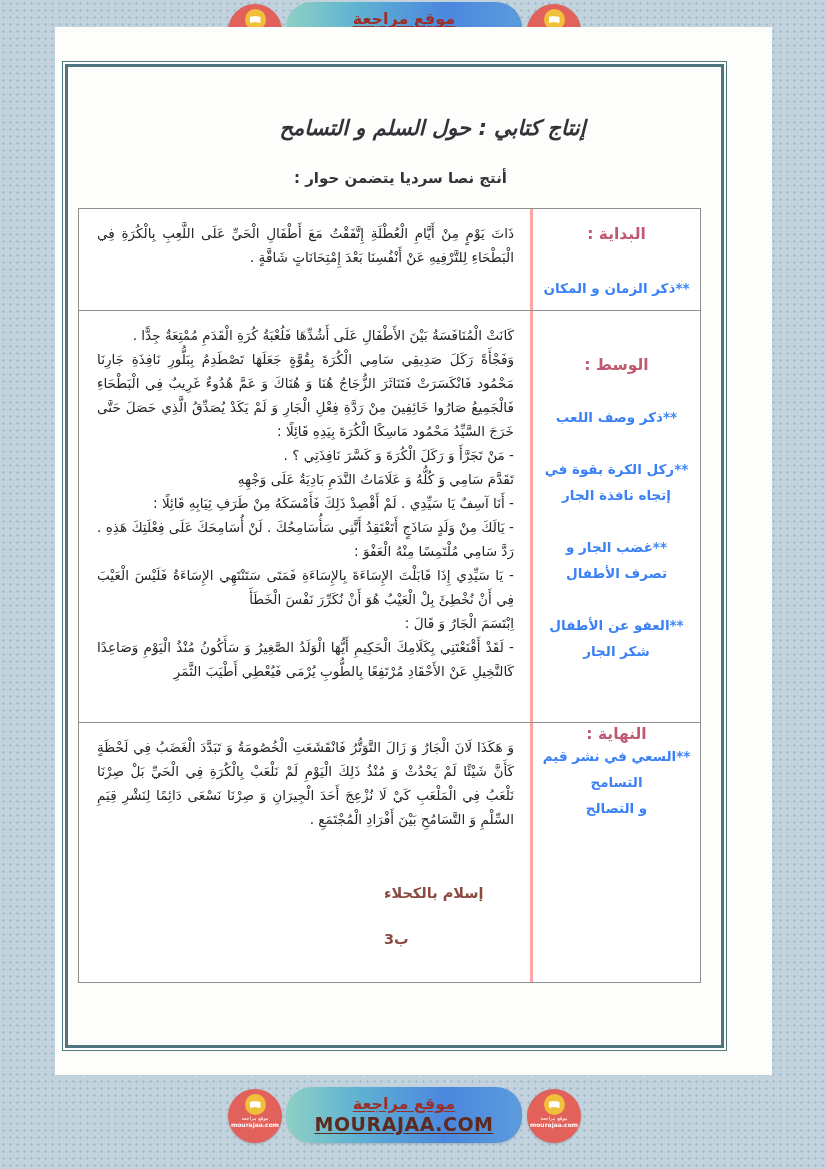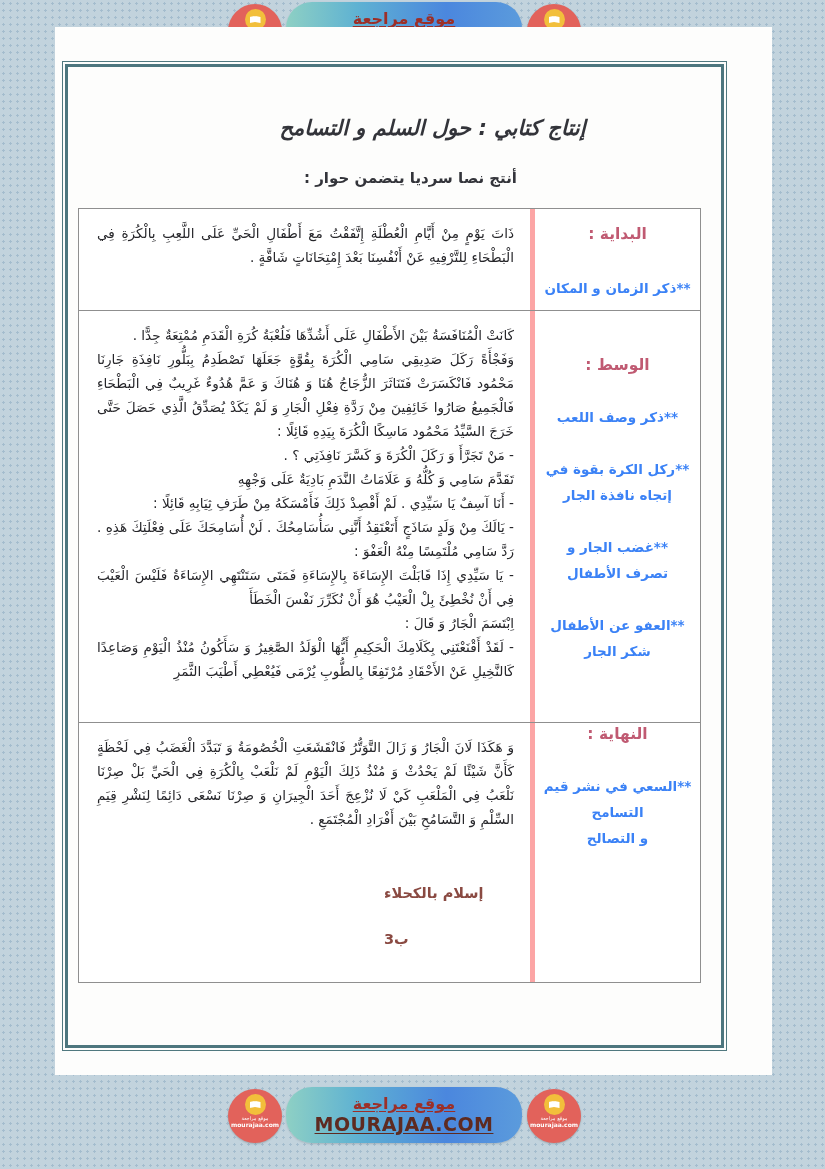--- a/index.html
+++ b/index.html
@@ -58,52 +58,52 @@
     position:absolute;left:65px;top:64px;width:659px;height:984px;
     box-sizing:border-box;border:3px solid #4d767e;outline:1px solid #50787f;outline-offset:2px;
     background:transparent;
   }
   .doc-title{
     position:absolute;left:115px;top:116px;width:635px;
     text-align:center;direction:rtl;
     font-style:italic;font-weight:bold;font-size:21px;color:#33343a;
   }
   .doc-subtitle{
-    position:absolute;right:324px;top:169px;direction:rtl;
+    position:absolute;right:334px;top:169px;direction:rtl;
     font-weight:bold;font-size:15px;color:#33343a;white-space:nowrap;
   }
   
   .table{
     position:absolute;left:78px;top:208px;width:623px;height:775px;
     box-sizing:border-box;border:1px solid #8f8f8f;
     direction:rtl;display:flex;flex-direction:column;background:#fff;
   }
   .row{display:flex;box-sizing:border-box;border-bottom:1px solid #8f8f8f;}
   .row-1{height:102px;}
   .row-2{height:412px;}
   .row-3{flex:1;border-bottom:none;}
   .cell-label{
-    width:170px;box-sizing:border-box;border-left:5px solid #fca5a5;
+    width:170px;box-sizing:border-box;border-left:3px solid #fca5a5;
     text-align:center;flex-shrink:0;
   }
   .cell-text{
     flex:1;box-sizing:border-box;padding:12px 16px 6px 18px;
     font-size:13.6px;line-height:24px;color:#26262a;
     text-align:justify;white-space:pre-line;overflow:hidden;
     display:flex;flex-direction:column;
   }
   .cell-text .body-text{white-space:pre-line;text-align:justify;}
   .label-title{font-weight:bold;font-size:15.5px;color:#c05a72;}
   .label-notes{font-weight:bold;font-size:13.5px;color:#3b82f6;line-height:26px;white-space:pre-line;padding:0 4px;}
   .row-1 .label-title{margin-top:16px;}
   .row-1 .label-notes{margin-top:32px;}
   .row-2 .label-title{margin-top:45px;}
   .row-2 .label-notes{margin-top:30px;}
   .row-3 .label-title{margin-top:2px;}
-  .row-3 .label-notes{margin-top:30px;}
+  .row-3 .label-notes{}
   .signature{
     margin-top:auto;text-align:left;direction:rtl;
     color:#8a4a42;font-size:14.5px;line-height:23px;font-weight:bold;
     padding-bottom:2px;white-space:pre-line;
   }
   .sig-line{display:block;width:130px;}
 </style>
 </head>
 <body>
 

